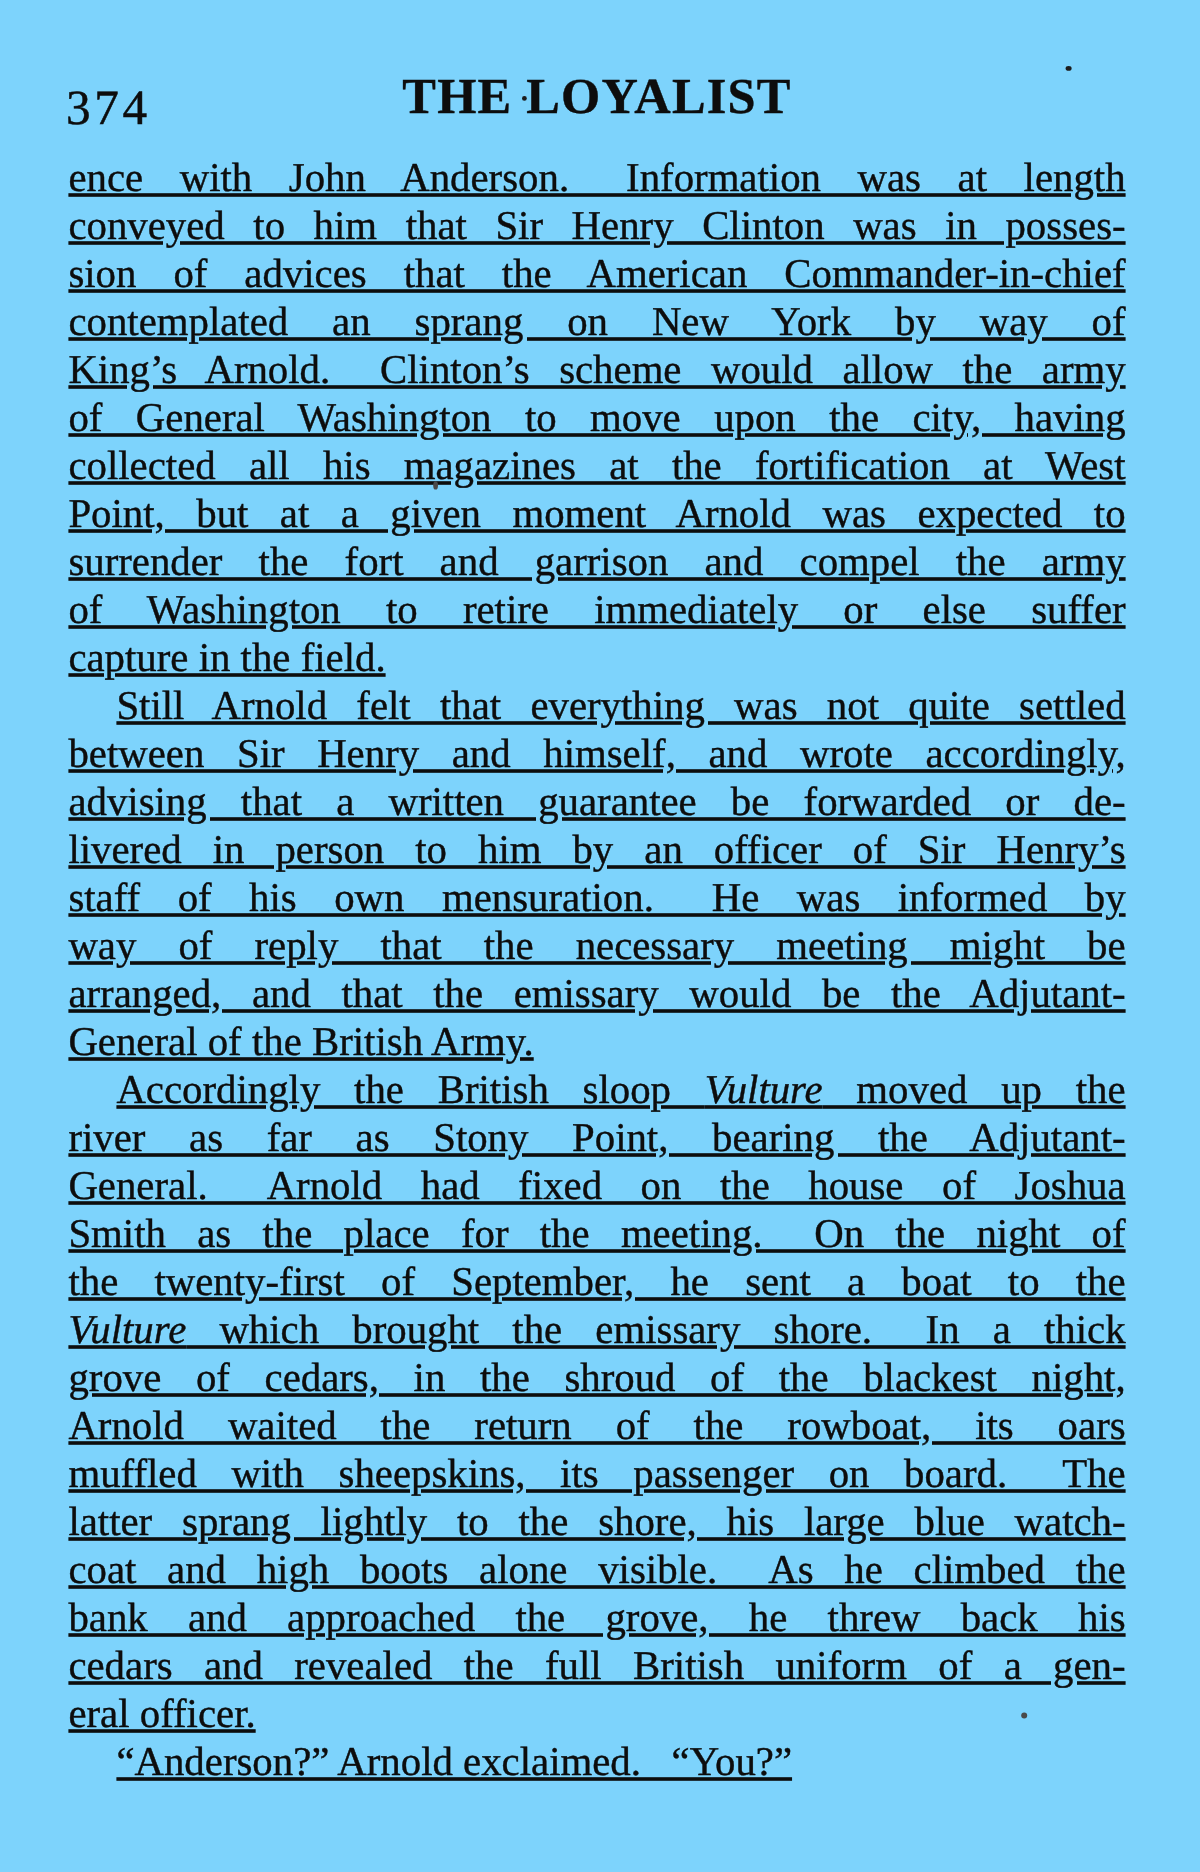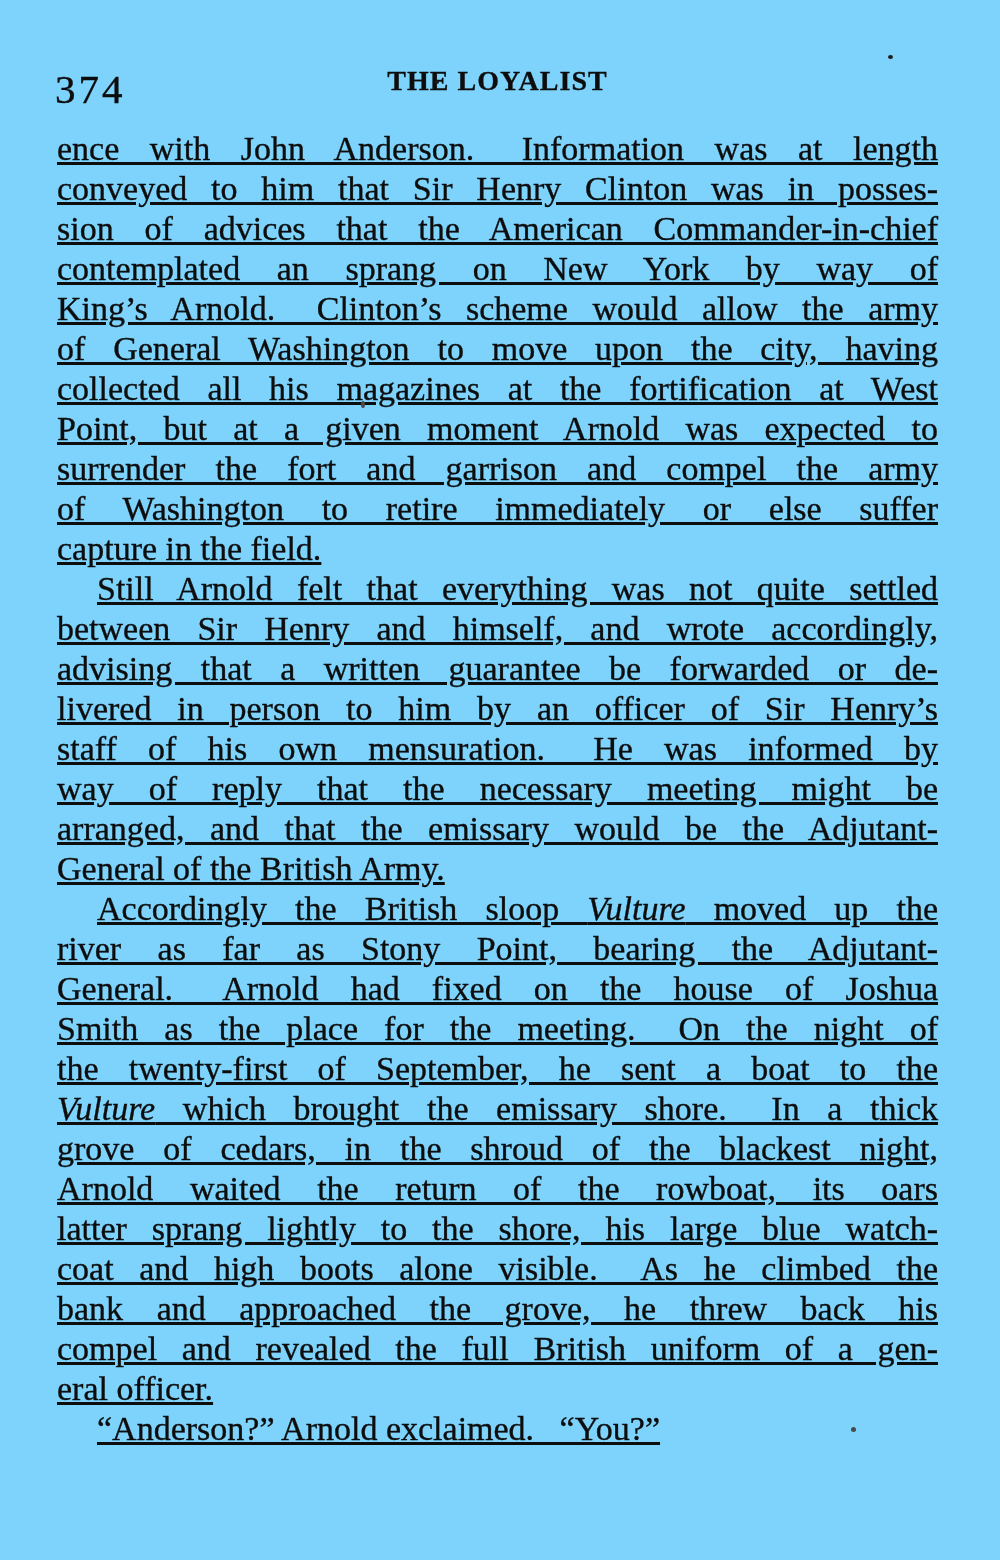--- a/index.html
+++ b/index.html
@@ -28,21 +28,21 @@
     line-height: 42px;
     letter-spacing: 3px;
     -webkit-text-stroke: 0.4px currentColor;
   }
   .running-title {
     position: absolute;
     left: 57px;
     top: 60px;
     width: 881px;
     text-align: center;
-    font-size: 28px;
+    font-size: 42px;
     line-height: 42px;
     font-weight: bold;
     letter-spacing: 1px;
     -webkit-text-stroke: 0.3px currentColor;
   }
   .text-block {
     position: absolute;
     left: 57px;
     top: 129px;
     width: 881px;
@@ -104,24 +104,25 @@
       <div class="line">arranged, and that the emissary would be the Adjutant-</div>
       <div class="line last">General of the British Army.</div>
       <div class="line indent">Accordingly the British sloop <i>Vulture</i> moved up the</div>
       <div class="line">river as far as Stony Point, bearing the Adjutant-</div>
       <div class="line">General.  Arnold had fixed on the house of Joshua</div>
       <div class="line">Smith as the place for the meeting.  On the night of</div>
       <div class="line">the twenty-first of September, he sent a boat to the</div>
       <div class="line"><i>Vulture</i> which brought the emissary shore.  In a thick</div>
       <div class="line">grove of cedars, in the shroud of the blackest night,</div>
       <div class="line">Arnold waited the return of the rowboat, its oars</div>
+      <div class="line">muffled with sheepskins, its passenger on board.  The</div>
       <div class="line">latter sprang lightly to the shore, his large blue watch-</div>
       <div class="line">coat and high boots alone visible.  As he climbed the</div>
       <div class="line">bank and approached the grove, he threw back his</div>
-      <div class="line">compel and revealed the full British uniform of a gen-</div>
+      <div class="line">cedars and revealed the full British uniform of a gen-</div>
       <div class="line last">eral officer.</div>
       <div class="line last indent">“Anderson?” Arnold exclaimed.  “You?”</div>
     </div>
 
   <div class="speck" style="left:888px; top:55px; width:5px; height:4px;"></div>
   <div class="speck" style="left:435px; top:80px; width:4px; height:4px;"></div>
   <div class="speck faint" style="left:361px; top:401px; width:4px; height:7px;"></div>
   <div class="speck faint" style="left:851px; top:1427px; width:5px; height:5px;"></div>
 
 </div>

